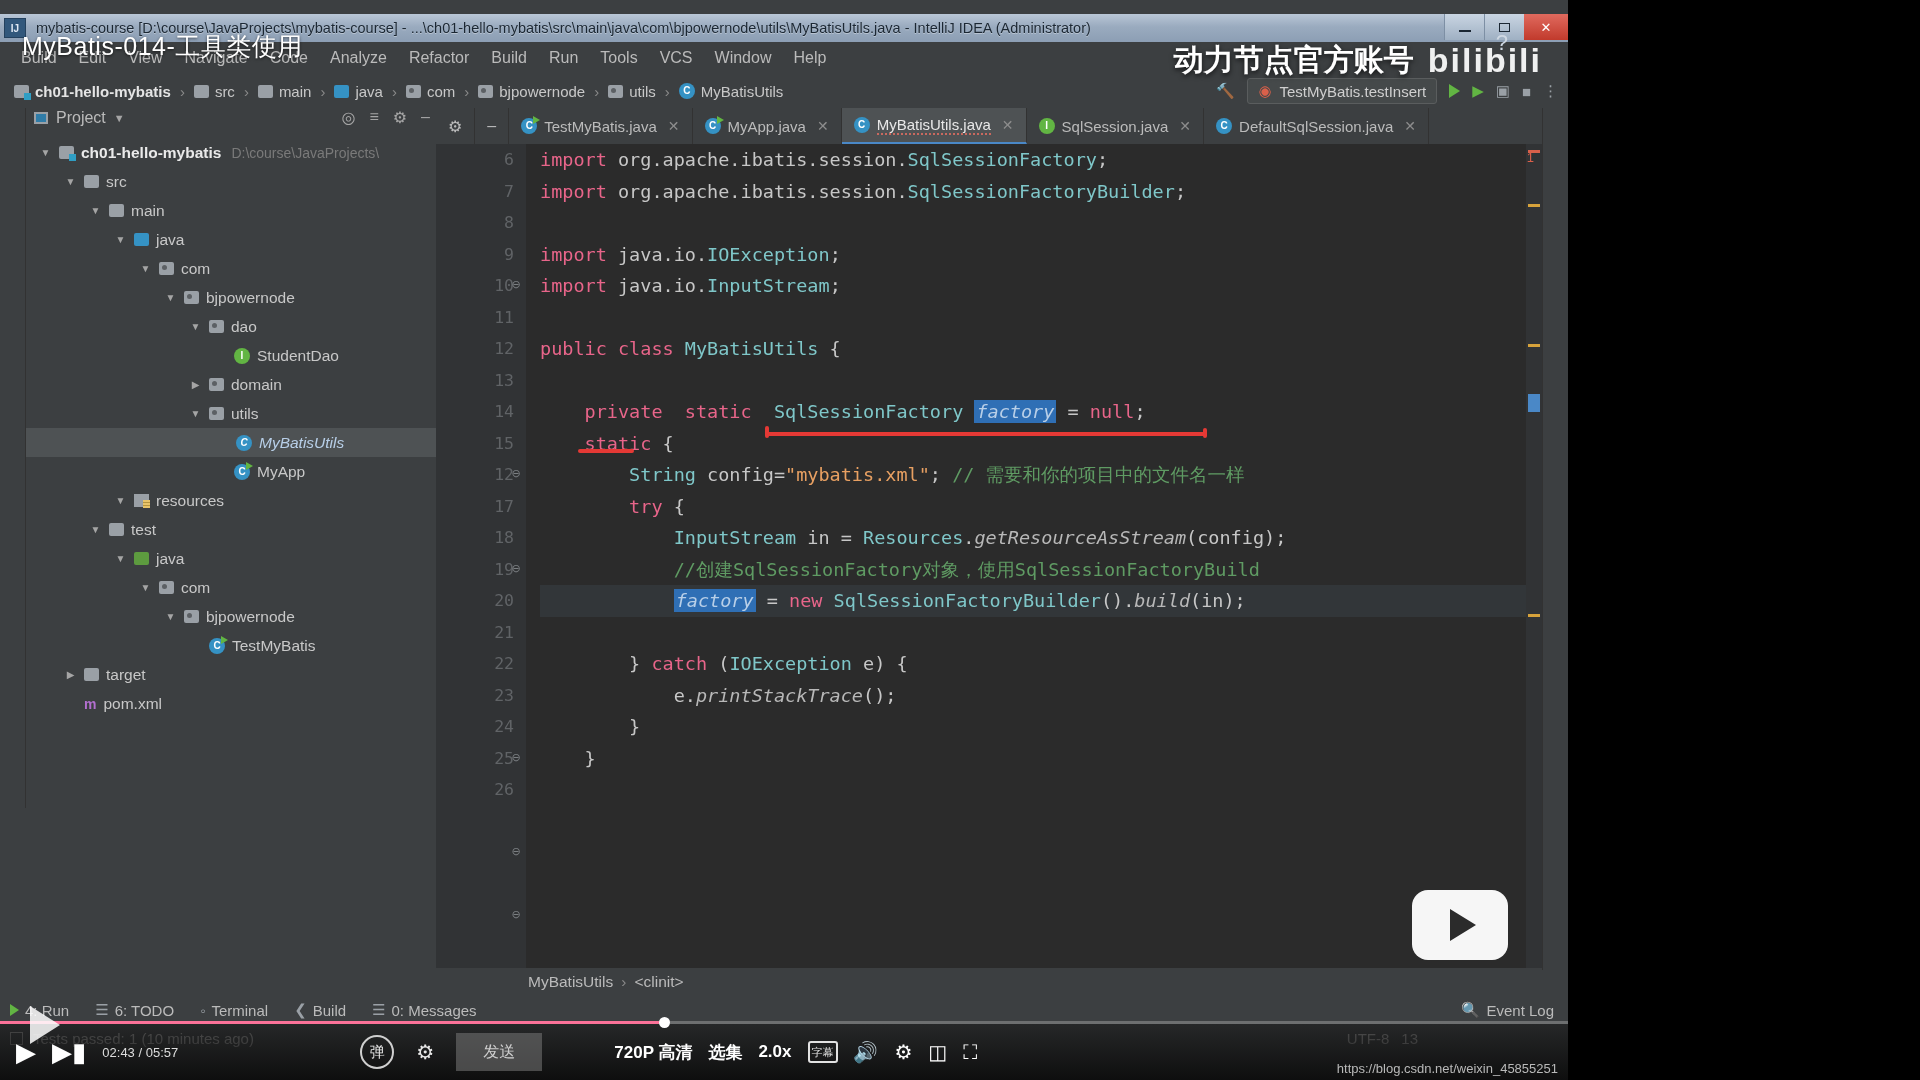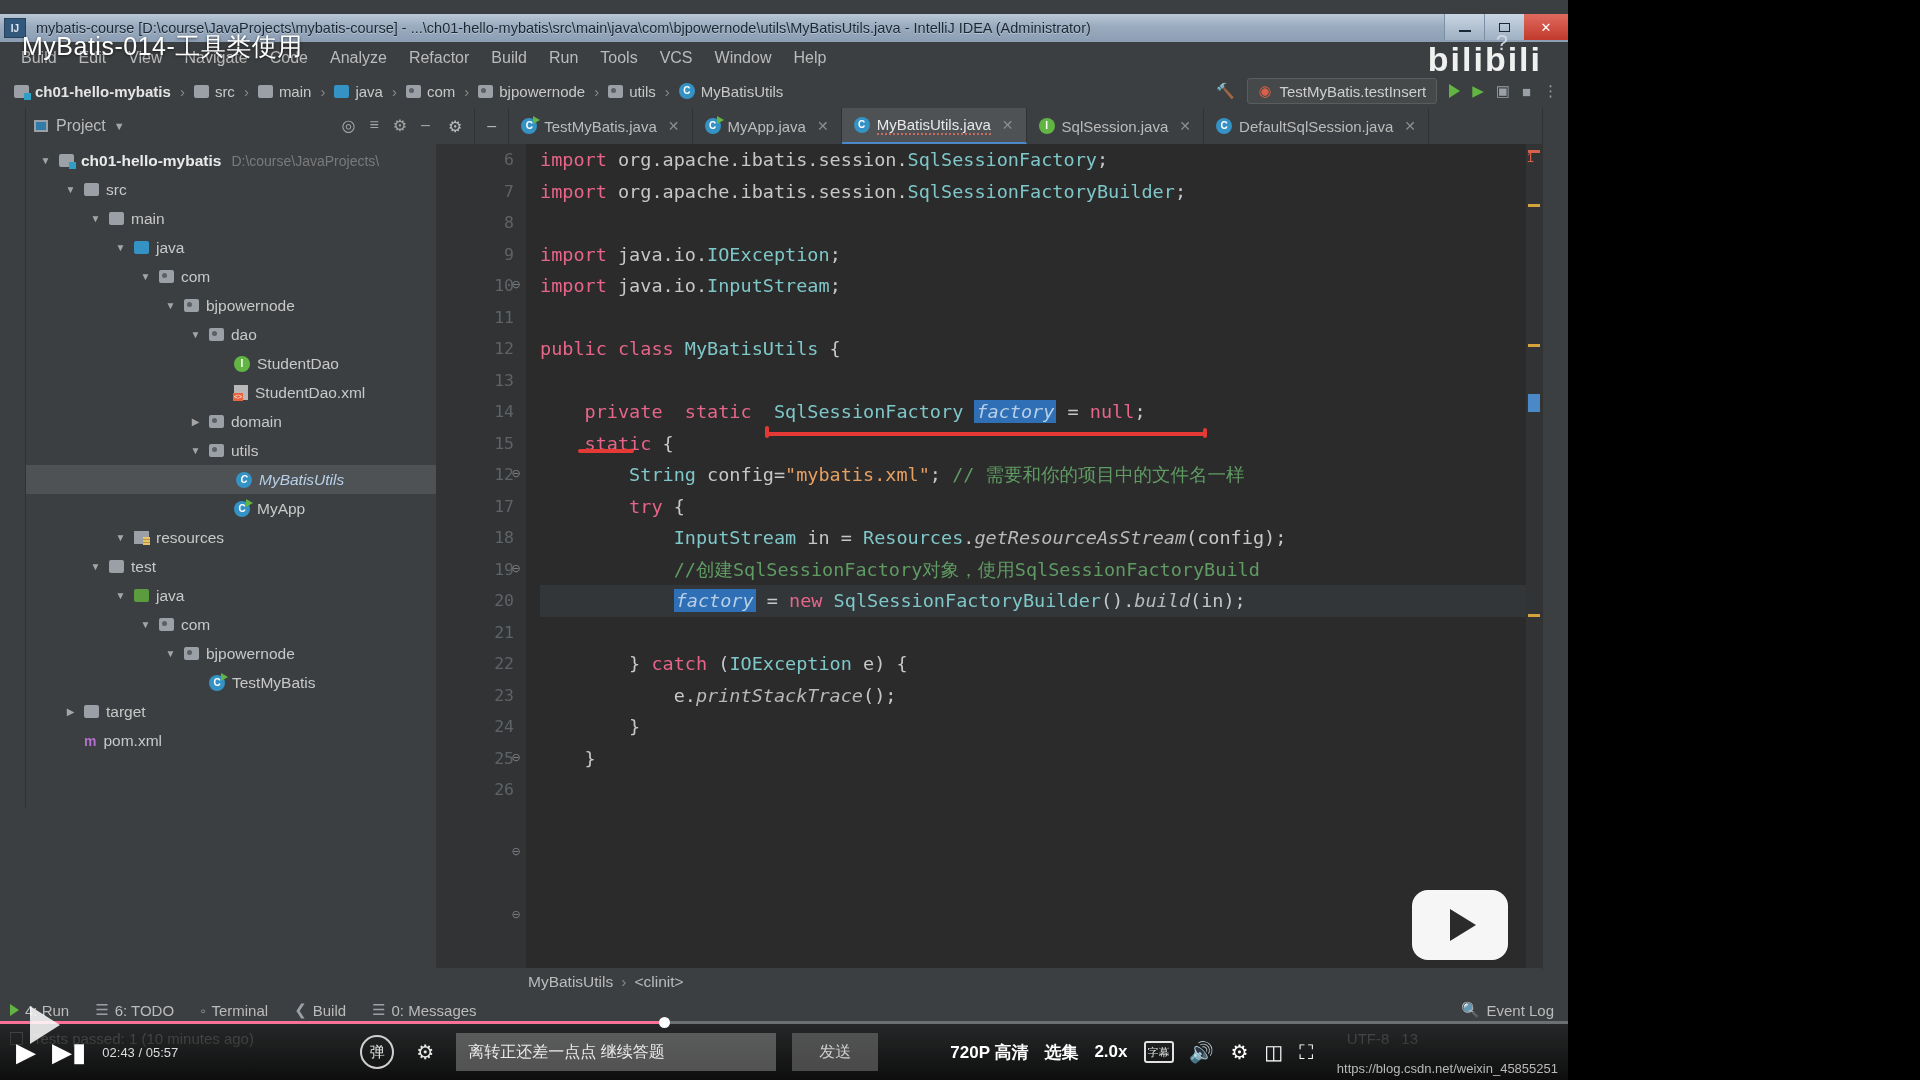--- a/index.html
+++ b/index.html
@@ -58,21 +58,21 @@
   .runcfg { display:flex; align-items:center; gap:8px; background:#45494a; border:1px solid #5a5d5e;
     border-radius:3px; padding:3px 10px; color:#cfcfcf; font-size:15px;}
   .toolglyph { color:#9aa0a6; font-size:15px; }
   .green-tri { width:0;height:0;border-left:11px solid #62b543;border-top:7px solid transparent;border-bottom:7px solid transparent;}
 
   
   .leftstrip { position:absolute; left:0; top:108px; width:26px; height:700px; background:#3c3f41;
      border-right:1px solid #323232; }
 
   
-  .projpanel { position:absolute; left:26px; top:108px; width:410px; bottom:110px; background:#3c3f41; }
+  .projpanel { position:absolute; left:26px; top:100px; width:410px; bottom:110px; background:#3c3f41; }
   .proj-header { height:36px; display:flex; align-items:center; padding-left:8px; gap:8px;
      color:#bbbbbb; font-size:16px;}
   .proj-header .sq { width:14px;height:12px;border:2px solid #9aa0a6;background:#2f7ca8;}
   .proj-tools { position:absolute; right:6px; top:8px; display:flex; gap:14px; color:#a5a5a5; font-size:16px;}
   .tree { position:absolute; left:0; top:38px; right:0; bottom:0; overflow:hidden; }
   .trow { height:29px; display:flex; align-items:center; color:#c8c8c8; font-size:15.5px; white-space:nowrap;}
   .trow.sel { background:#4e5254; }
   .tw { display:inline-block; width:15px; text-align:center; color:#a5a5a5; font-size:10px;}
   .tlabel { margin-left:7px; }
   .tlabel.bold { font-weight:bold; color:#eaeaea;}
@@ -197,20 +197,21 @@
             <span class="box-glyph"></span>
           </div>
       <div class="tb-btn close">✕</div>
     </div>
   </div>
 
   <div class="video-title">MyBatis-014-工具类使用</div>
   <div class="help-q">?</div>
 
   <div class="brand">
+    <div class="brand-text">动力节点官方账号</div>
     <div class="brand-logo">bilibili</div>
   </div>
 
   <div class="menubar">
     <div class="menu-item">Build</div>
     <div class="menu-item">Edit</div>
     <div class="menu-item">View</div>
     <div class="menu-item">Navigate</div>
     <div class="menu-item">Code</div>
     <div class="menu-item">Analyze</div>
@@ -364,28 +365,20 @@
             </span>
             <span class="tlabel">dao</span>
           </div>
           <div class="trow">
             <span style="display:inline-block;width:187px"></span>
             <span class="tw"></span>
             <span style="margin-left:6px;display:inline-flex;align-items:center">
               <span class="iicon">I</span>
             </span>
             <span class="tlabel">StudentDao</span>
-          </div>
-          <div class="trow">
-            <span style="display:inline-block;width:187px"></span>
-            <span class="tw"></span>
-            <span style="margin-left:6px;display:inline-flex;align-items:center">
-              <span class="xmlicon"></span>
-            </span>
-            <span class="tlabel">StudentDao.xml</span>
           </div>
           <div class="trow">
             <span style="display:inline-block;width:162px"></span>
             <span class="tw">▶</span>
             <span style="margin-left:6px;display:inline-flex;align-items:center">
               <span class="ficon pkg"></span>
             </span>
             <span class="tlabel">domain</span>
           </div>
           <div class="trow">
@@ -617,21 +610,20 @@
     <span class="pbtn">▶</span>
     <span class="pbtn">▶▮</span>
     <span class="ptime">
       <span>02:43</span>
       <span>/</span>
       <span>05:57</span>
     </span>
     <span style="flex:0 0 150px;"></span>
     <div class="danmu-round">弹</div>
     <div class="danmu-settings">⚙</div>
-    <div class="danmu-input">离转正还差一点点 继续答题</div>
     <div class="danmu-send">发送</div>
     <span style="flex:0 0 40px;"></span>
     <span class="pctl bold">720P 高清</span>
     <span class="pctl bold">选集</span>
     <span class="pctl bold">2.0x</span>
     <div class="subtitle-ico">字幕</div>
     <span class="volume-ico">🔊</span>
     <span class="volume-ico">⚙</span>
     <span class="volume-ico">◫</span>
     <span class="volume-ico">⛶</span>

